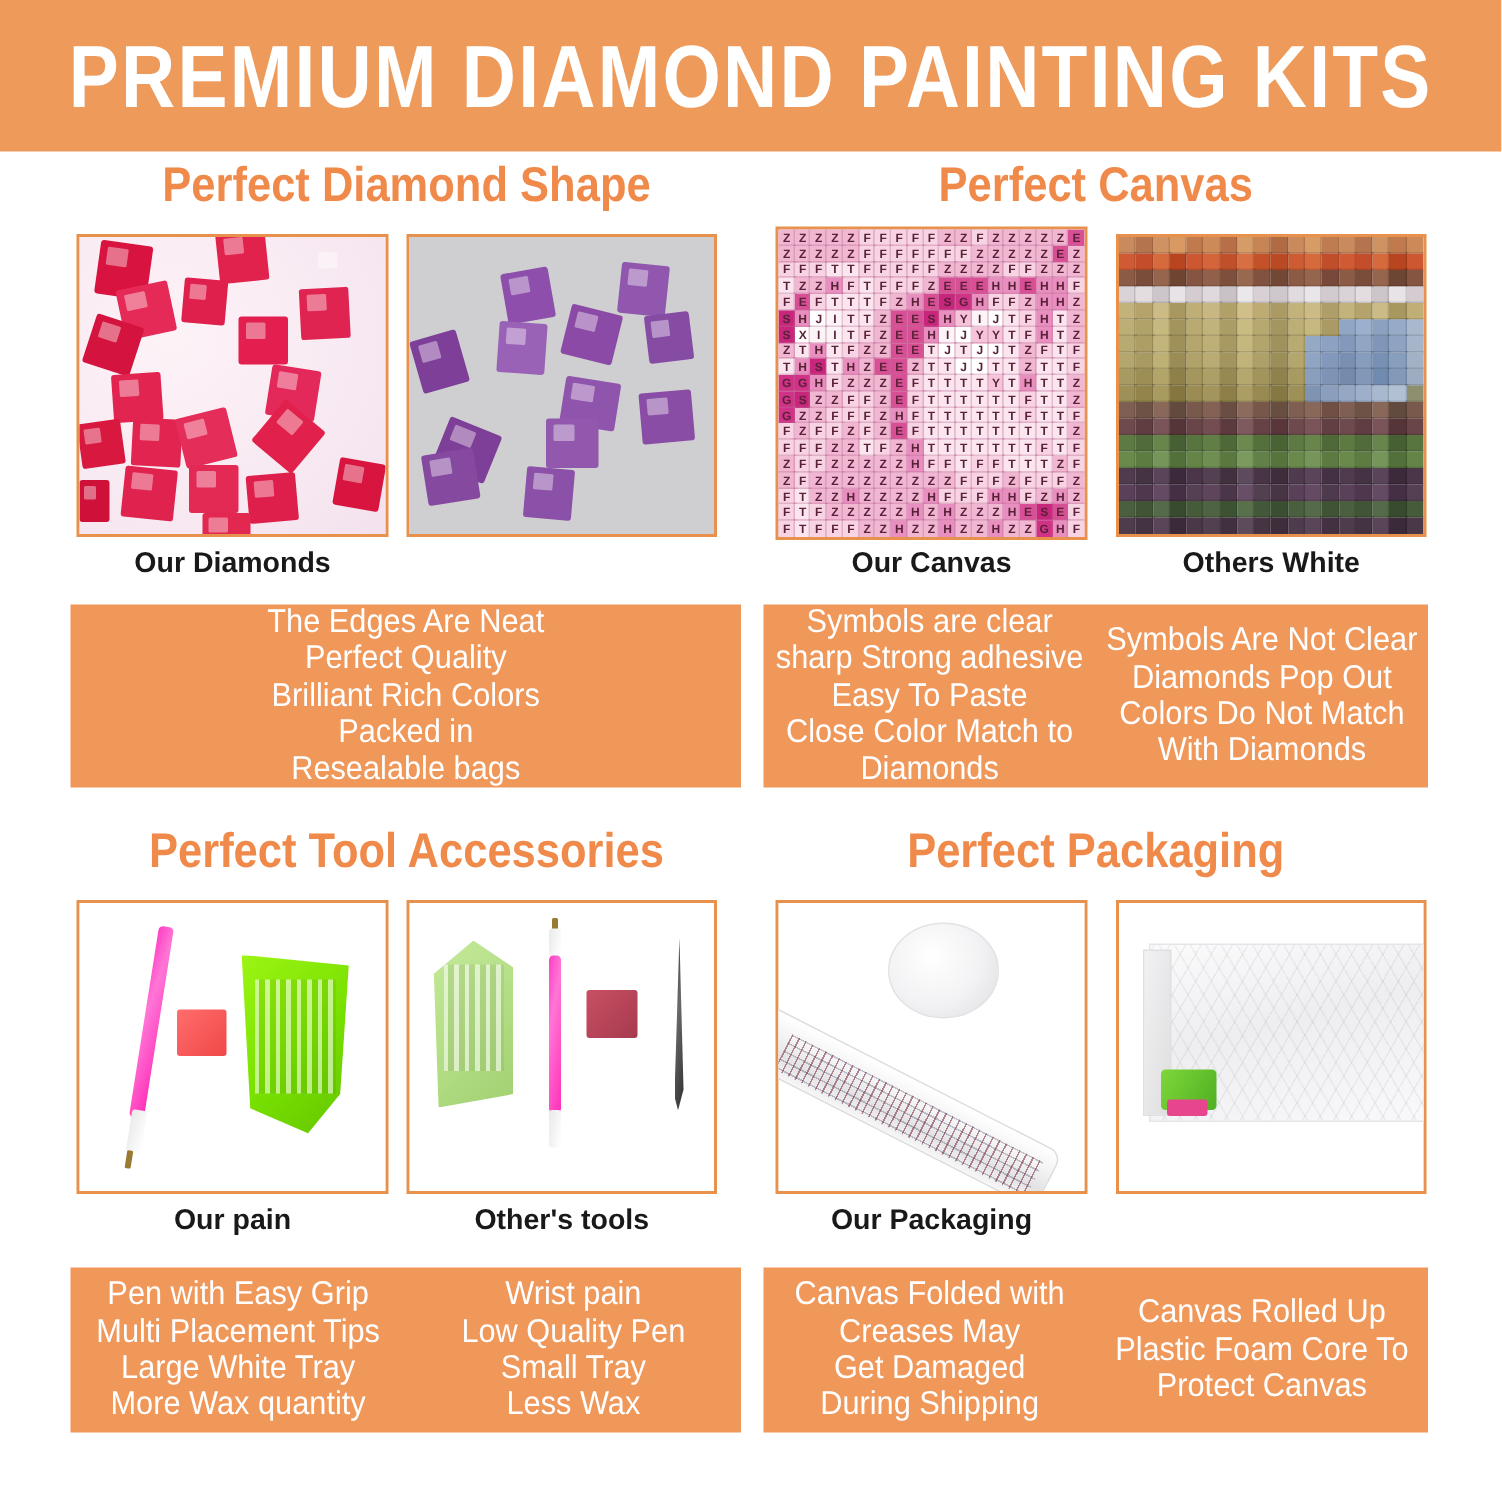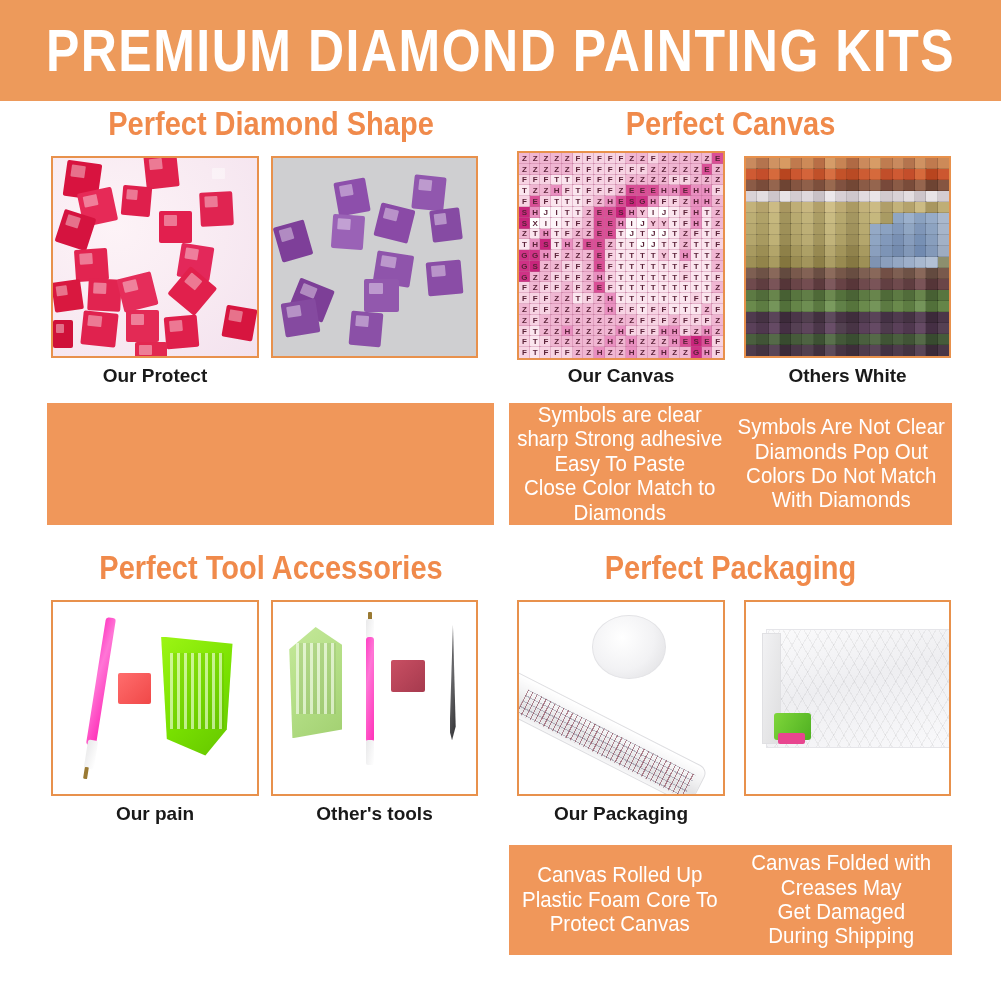--- a/index.html
+++ b/index.html
@@ -238,21 +238,21 @@
       <span class="gem" style="left:2%;  top:33%; width:16%; height:18%; background:#7e3f99; transform:rotate(-16deg);"></span>
       <span class="gem" style="left:50%; top:48%; width:18%; height:16%; background:#8f54ab; transform:rotate(9deg);"></span>
       <span class="gem" style="left:76%; top:52%; width:17%; height:17%; background:#8a4da6; transform:rotate(-5deg);"></span>
       <span class="gem" style="left:45%; top:61%; width:17%; height:17%; background:#9258ad;"></span>
       <span class="gem" style="left:10%; top:63%; width:18%; height:17%; background:#7d3f97; transform:rotate(22deg);"></span>
       <span class="gem" style="left:5%;  top:72%; width:17%; height:17%; background:#854aa0; transform:rotate(-9deg);"></span>
       <span class="gem" style="left:38%; top:78%; width:16%; height:17%; background:#8b50a7; transform:rotate(5deg);"></span>
     </div>
   </div>
 
-  <div class="caption" style="left:51px;  top:365px; width:208px;">Our Protect</div>
+  <div class="caption" style="left:51px;  top:365px; width:208px;">Our Diamonds</div>
 
   <div class="imgbox" style="left:517px; top:151px; width:208px; height:209px;">
     <div class="ph-canvas-grid" id="canvas-grid">
         <i style="background: rgb(240, 182, 210);">Z</i>
         <i style="background: rgb(240, 182, 210);">Z</i>
         <i style="background: rgb(240, 182, 210);">Z</i>
         <i style="background: rgb(240, 182, 210);">Z</i>
         <i style="background: rgb(240, 182, 210);">Z</i>
         <i style="background: rgb(247, 211, 227);">F</i>
         <i style="background: rgb(247, 211, 227);">F</i>
@@ -939,20 +939,27 @@
         <i style="background: rgb(89, 69, 87);"></i>
         <i style="background: rgb(59, 42, 56);"></i>
         <i style="background: rgb(74, 55, 71);"></i>
       </div>
   </div>
 
   <div class="caption" style="left:517px; top:365px; width:208px;">Our Canvas</div>
   <div class="caption" style="left:744px; top:365px; width:207px;">Others White</div>
 
   <div class="panel" style="left:47px; top:403px; width:447px; height:122px;">
+    <div class="panel-col">
+      <div class="line">The Edges Are Neat</div>
+      <div class="line">Perfect Quality</div>
+      <div class="line">Brilliant Rich Colors</div>
+      <div class="line">Packed in</div>
+      <div class="line">Resealable bags</div>
+    </div>
   </div>
 
   <div class="panel" style="left:509px; top:403px; width:443px; height:122px;">
     <div class="panel-col">
       <div class="line">Symbols are clear</div>
       <div class="line">sharp Strong adhesive</div>
       <div class="line">Easy To Paste</div>
       <div class="line">Close Color Match to</div>
       <div class="line">Diamonds</div>
     </div>
@@ -1008,28 +1015,42 @@
         <div class="bubble-tex"></div>
       </div>
       <div style="position:absolute; left:8%; top:16%; width:9%; height:58%; background:linear-gradient(100deg,#f2f2f4,#dededf); border:1px solid #e0e0e3;"></div>
       <div style="position:absolute; left:14%; top:58%; width:18%; height:14%; background:linear-gradient(120deg,#7fd63a,#4fb022); border-radius:3px;"></div>
       <div style="position:absolute; left:16%; top:68%; width:13%; height:6%; background:#e8458f; border-radius:2px;"></div>
     </div>
   </div>
 
   <div class="caption" style="left:517px; top:803px; width:208px;">Our Packaging</div>
 
+  <div class="panel" style="left:47px; top:845px; width:447px; height:110px;">
+    <div class="panel-col">
+      <div class="line">Pen with Easy Grip</div>
+      <div class="line">Multi Placement Tips</div>
+      <div class="line">Large White Tray</div>
+      <div class="line">More Wax quantity</div>
+    </div>
+    <div class="panel-col">
+      <div class="line">Wrist pain</div>
+      <div class="line">Low Quality Pen</div>
+      <div class="line">Small Tray</div>
+      <div class="line">Less Wax</div>
+    </div>
+  </div>
 
   <div class="panel" style="left:509px; top:845px; width:443px; height:110px;">
-    <div class="panel-col">
-      <div class="line">Canvas Rolled Up</div>
-      <div class="line">Plastic Foam Core To</div>
-      <div class="line">Protect Canvas</div>
-    </div>
     <div class="panel-col">
       <div class="line">Canvas Folded with</div>
       <div class="line">Creases May</div>
       <div class="line">Get Damaged</div>
       <div class="line">During Shipping</div>
     </div>
+    <div class="panel-col">
+      <div class="line">Canvas Rolled Up</div>
+      <div class="line">Plastic Foam Core To</div>
+      <div class="line">Protect Canvas</div>
+    </div>
   </div>
 
 </div>
 
 </body></html>

